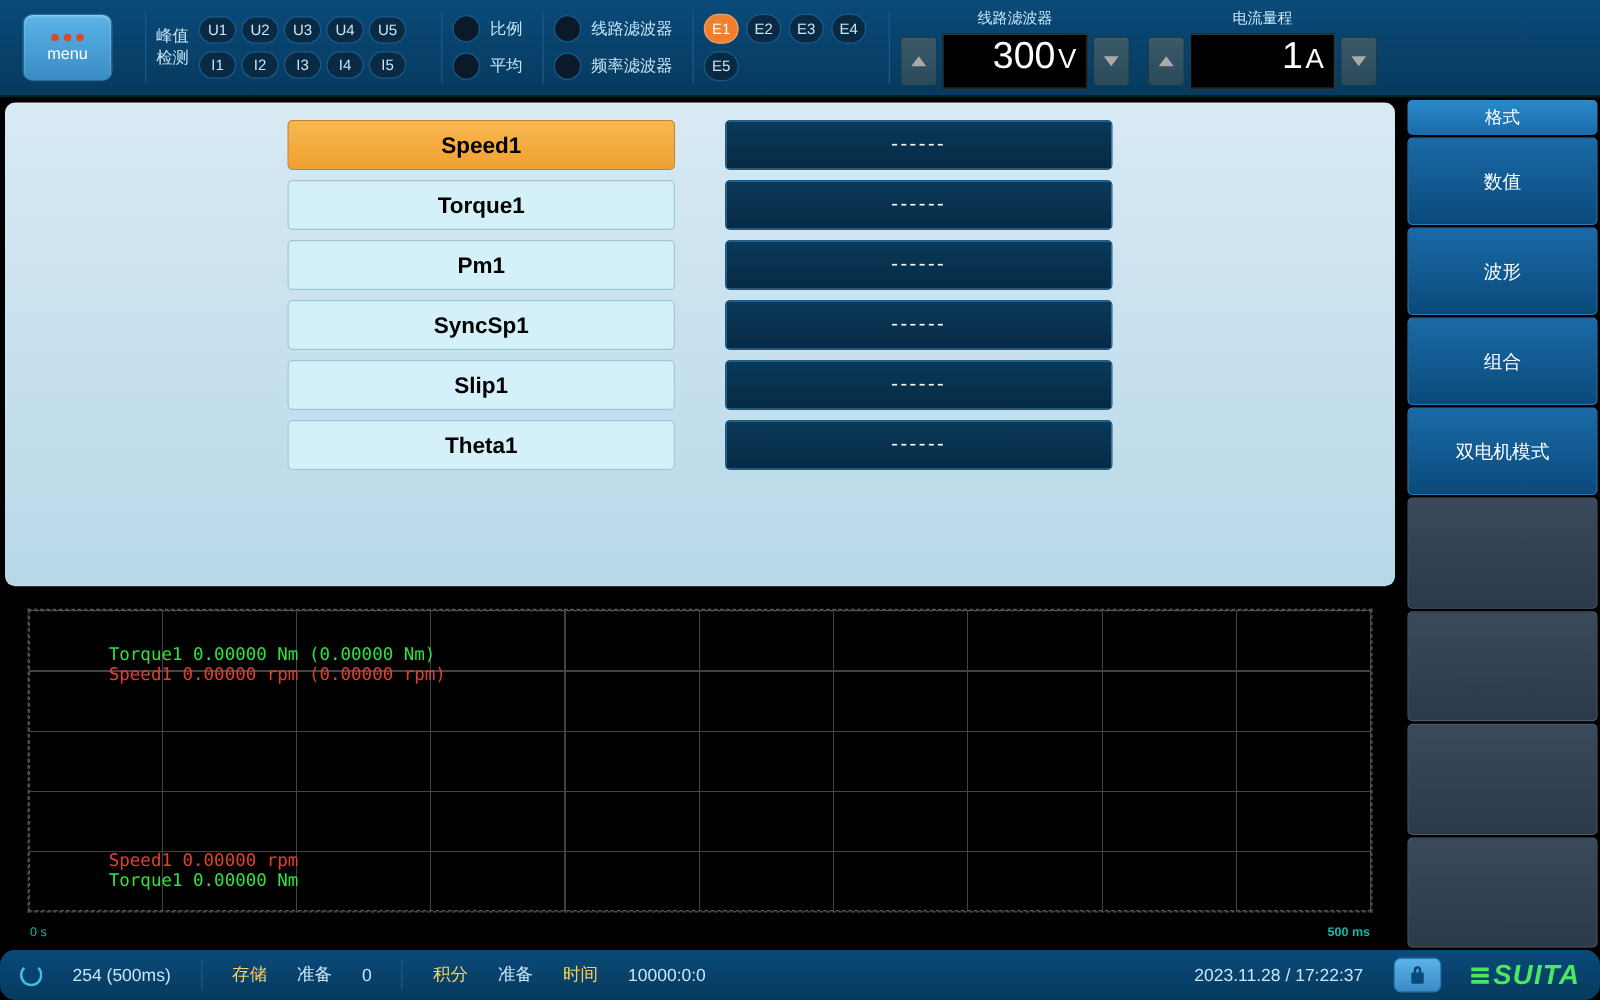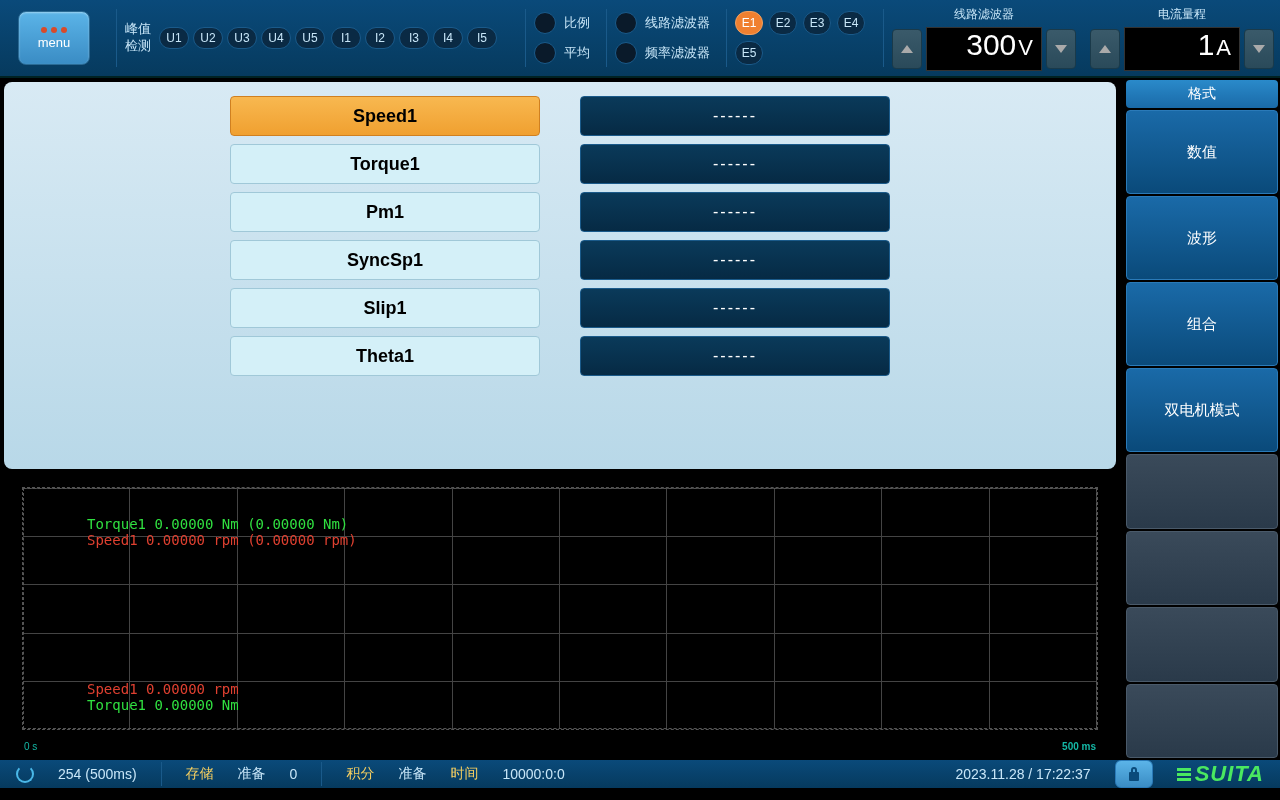--- a/index.html
+++ b/index.html
@@ -6,21 +6,21 @@
 body { width: 1280px; height: 800px; background: #000; overflow: hidden; position: relative; }
 
 
 .top-bar { height: 78px; background: linear-gradient(180deg, #0a4a7a 0%, #063a5e 100%); display: flex; align-items: center; border-bottom: 2px solid #022; }
 .menu-btn { width: 72px; height: 54px; margin: 0 18px; background: linear-gradient(180deg, #5bb4e8 0%, #3a8cc4 100%); border: 1px solid #2a6a94; border-radius: 8px; display: flex; flex-direction: column; align-items: center; justify-content: center; color: #fff; font-size: 13px; cursor: pointer; box-shadow: inset 0 1px 2px rgba(255,255,255,0.4); }
 .menu-dots { display: flex; gap: 4px; margin-bottom: 2px; }
 .menu-dots span { width: 6px; height: 6px; border-radius: 50%; background: #d84a2a; }
 
 .peak-label { color: #c8e6f8; font-size: 13px; line-height: 1.3; text-align: center; margin-right: 8px; }
 
-.channel-grid { display: flex; gap: 6px; margin-right: 20px; }
+.channel-grid { display: flex; flex-direction: column; gap: 6px; margin-right: 20px; }
 .channel-row { display: flex; gap: 4px; }
 .chip { width: 30px; height: 22px; border-radius: 11px; background: #0a2a44; border: 1px solid #1a5a8a; color: #c8e6f8; font-size: 12px; display: flex; align-items: center; justify-content: center; }
 
 .divider-v { width: 1px; height: 58px; background: #1a5a8a; margin: 0 8px; }
 
 .radio-col { display: flex; flex-direction: column; gap: 8px; margin-right: 8px; }
 .radio-item { display: flex; align-items: center; gap: 8px; color: #c8e6f8; font-size: 13px; }
 .radio-dot { width: 22px; height: 22px; border-radius: 50%; background: #0a1a2a; border: 1px solid #1a5a8a; }
 
 .e-chips { display: flex; flex-wrap: wrap; gap: 6px; width: 140px; align-content: center; }
@@ -52,25 +52,25 @@
   repeating-linear-gradient(0deg, transparent, transparent calc(20% - 1px), #444 calc(20% - 1px), #444 20%),
   repeating-linear-gradient(90deg, transparent, transparent calc(10% - 1px), #444 calc(10% - 1px), #444 10%);
   background-size: 100% 100%; position: relative; }
 .graph-grid-inner::after { content: ''; position: absolute; inset: 0; border: 1px dashed #555; pointer-events: none; }
 .graph-text { position: absolute; font-size: 14px; font-family: monospace; margin-left: 44px; }
 .graph-xlabel { position: absolute; bottom: 8px; font-size: 10px; color: #14b8a6; }
 
 
 .side-panel { width: 160px; display: flex; flex-direction: column; gap: 2px; padding: 2px 2px 2px 6px; }
 .side-header { height: 28px; background: linear-gradient(180deg, #2a8aca 0%, #1a6aa8 100%); color: #fff; font-size: 14px; display: flex; align-items: center; justify-content: center; border-radius: 4px; }
-.side-btn { height: 84px; background: linear-gradient(180deg, #1a6aa8 0%, #0a4a7a 100%); border: 1px solid #2a7ab8; color: #fff; font-size: 15px; display: flex; align-items: center; justify-content: center; border-radius: 4px; cursor: pointer; }
+.side-btn { height: 70px; background: linear-gradient(180deg, #1a6aa8 0%, #0a4a7a 100%); border: 1px solid #2a7ab8; color: #fff; font-size: 15px; display: flex; align-items: center; justify-content: center; border-radius: 4px; cursor: pointer; }
 .side-btn.dim { background: linear-gradient(180deg, #3a4a5a 0%, #2a3a4a 100%); border-color: #4a5a6a; flex: 1; }
 
 
-.bottom-bar { height: 28px; background: linear-gradient(180deg, #0a4a7a 0%, #063a5e 100%); display: flex; align-items: center; padding: 0 16px; color: #c8e6f8; font-size: 14px; gap: 24px; }
+.bottom-bar { height: 40px; background: linear-gradient(180deg, #0a4a7a 0%, #063a5e 100%); display: flex; align-items: center; padding: 0 16px; color: #c8e6f8; font-size: 14px; gap: 24px; border-radius: 12px; }
 .bottom-bar .spinner { width: 18px; height: 18px; border: 2px solid #4ab8e8; border-top-color: transparent; border-radius: 50%; }
 .bottom-bar .sep { width: 1px; height: 24px; background: #1a5a8a; }
 .bottom-bar .yellow { color: #f8d060; }
 .bottom-bar .spacer { flex: 1; }
 .lock-btn { width: 38px; height: 28px; background: linear-gradient(180deg, #5bb4e8 0%, #3a8cc4 100%); border-radius: 6px; display: flex; align-items: center; justify-content: center; border: 1px solid #2a7ab8; cursor: pointer; }
 .brand { font-size: 22px; font-weight: bold; font-style: italic; color: #4ae860; letter-spacing: 1px; display: flex; align-items: center; gap: 4px; }
 .brand-icon { display: inline-flex; flex-direction: column; gap: 2px; }
 .brand-icon span { width: 14px; height: 3px; background: #4ae860; }
 </style>
 </head>

